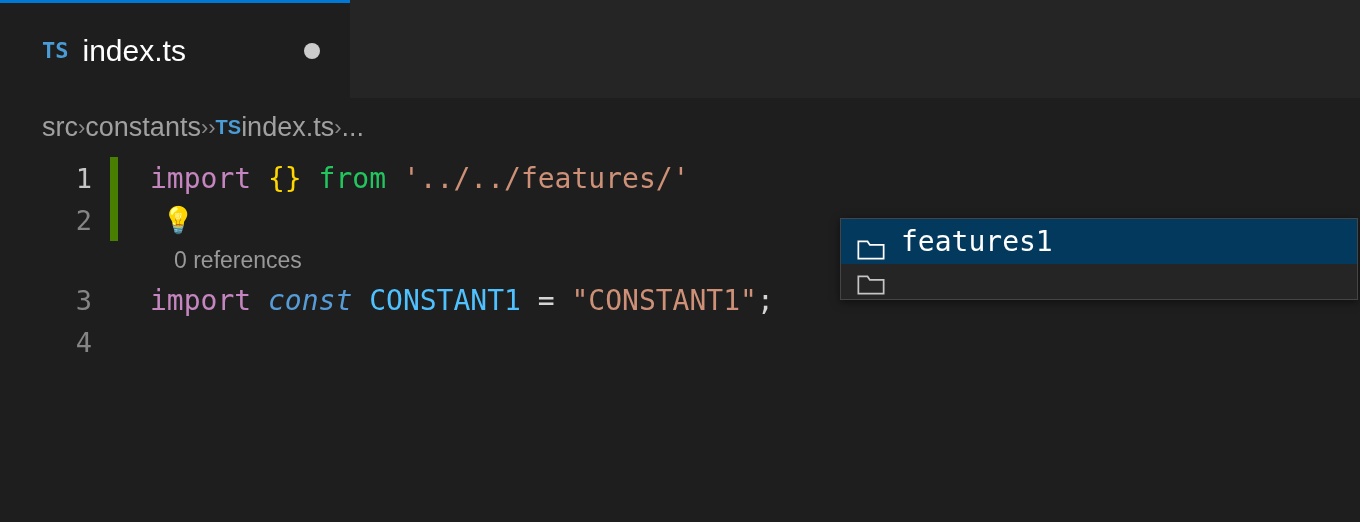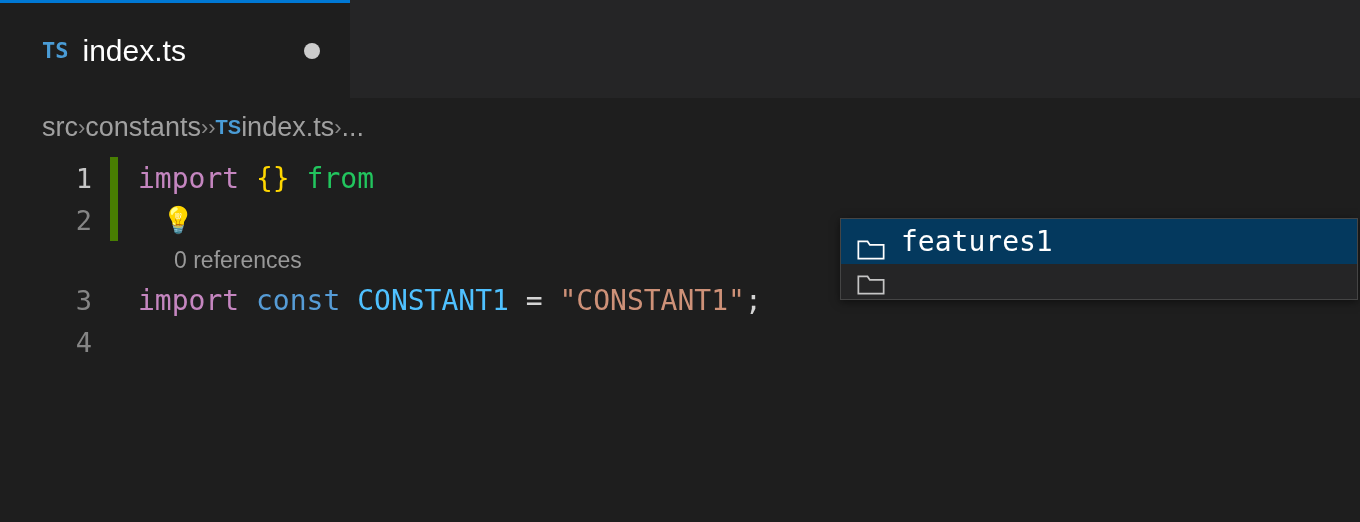--- a/index.html
+++ b/index.html
@@ -92,30 +92,30 @@
     }
     .indicator-bar {
       width: 8px;
       height: 100%;
       flex-shrink: 0;
     }
     .indicator-bar.green {
       background: #487e02;
     }
     .code-content {
-      padding-left: 20px;
+      padding-left: 32px;
       white-space: pre;
       display: flex;
       align-items: center;
     }
     .tok-keyword { color: #c586c0; }
     .tok-punct { color: #ffd700; }
     .tok-from { color: #22c55e; }
     .tok-string { color: #ce9178; }
-    .tok-const { color: #569cd6; }
+    .tok-const { color: #569cd6; font-style: italic; }
     .tok-constname { color: #4fc1ff; }
     .tok-op { color: #d4d4d4; }
     .tok-white { color: #d4d4d4; }
     .lightbulb {
       color: #ffcc00;
       font-size: 26px;
       padding-left: 44px;
     }
     .codelens {
       color: #999999;
@@ -189,21 +189,21 @@
   <span>index.ts</span>
   <span class="chevron">›</span>
   <span>...</span>
 </div>
 
 <div class="editor">
   <div class="editor-line">
     <div class="gutter active">1</div>
     <div class="indicator-bar green"></div>
     <div class="code-content">
-      <span class="tok-keyword">import</span><span class="tok-white"> </span><span class="tok-punct">{}</span><span class="tok-white"> </span><span class="tok-from">from</span><span class="tok-white"> </span>
+      <span class="tok-keyword">import</span><span class="tok-white"> </span><span class="tok-punct">{}</span><span class="tok-white"> </span><span class="tok-from">from</span><span class="tok-white"> </span><span class="tok-string">'../../features/'</span>
     </div>
   </div>
 
   <div class="editor-line">
     <div class="gutter">2</div>
     <div class="indicator-bar green"></div>
     <div class="lightbulb">💡</div>
   </div>
 
   <div class="codelens">0 references</div>

